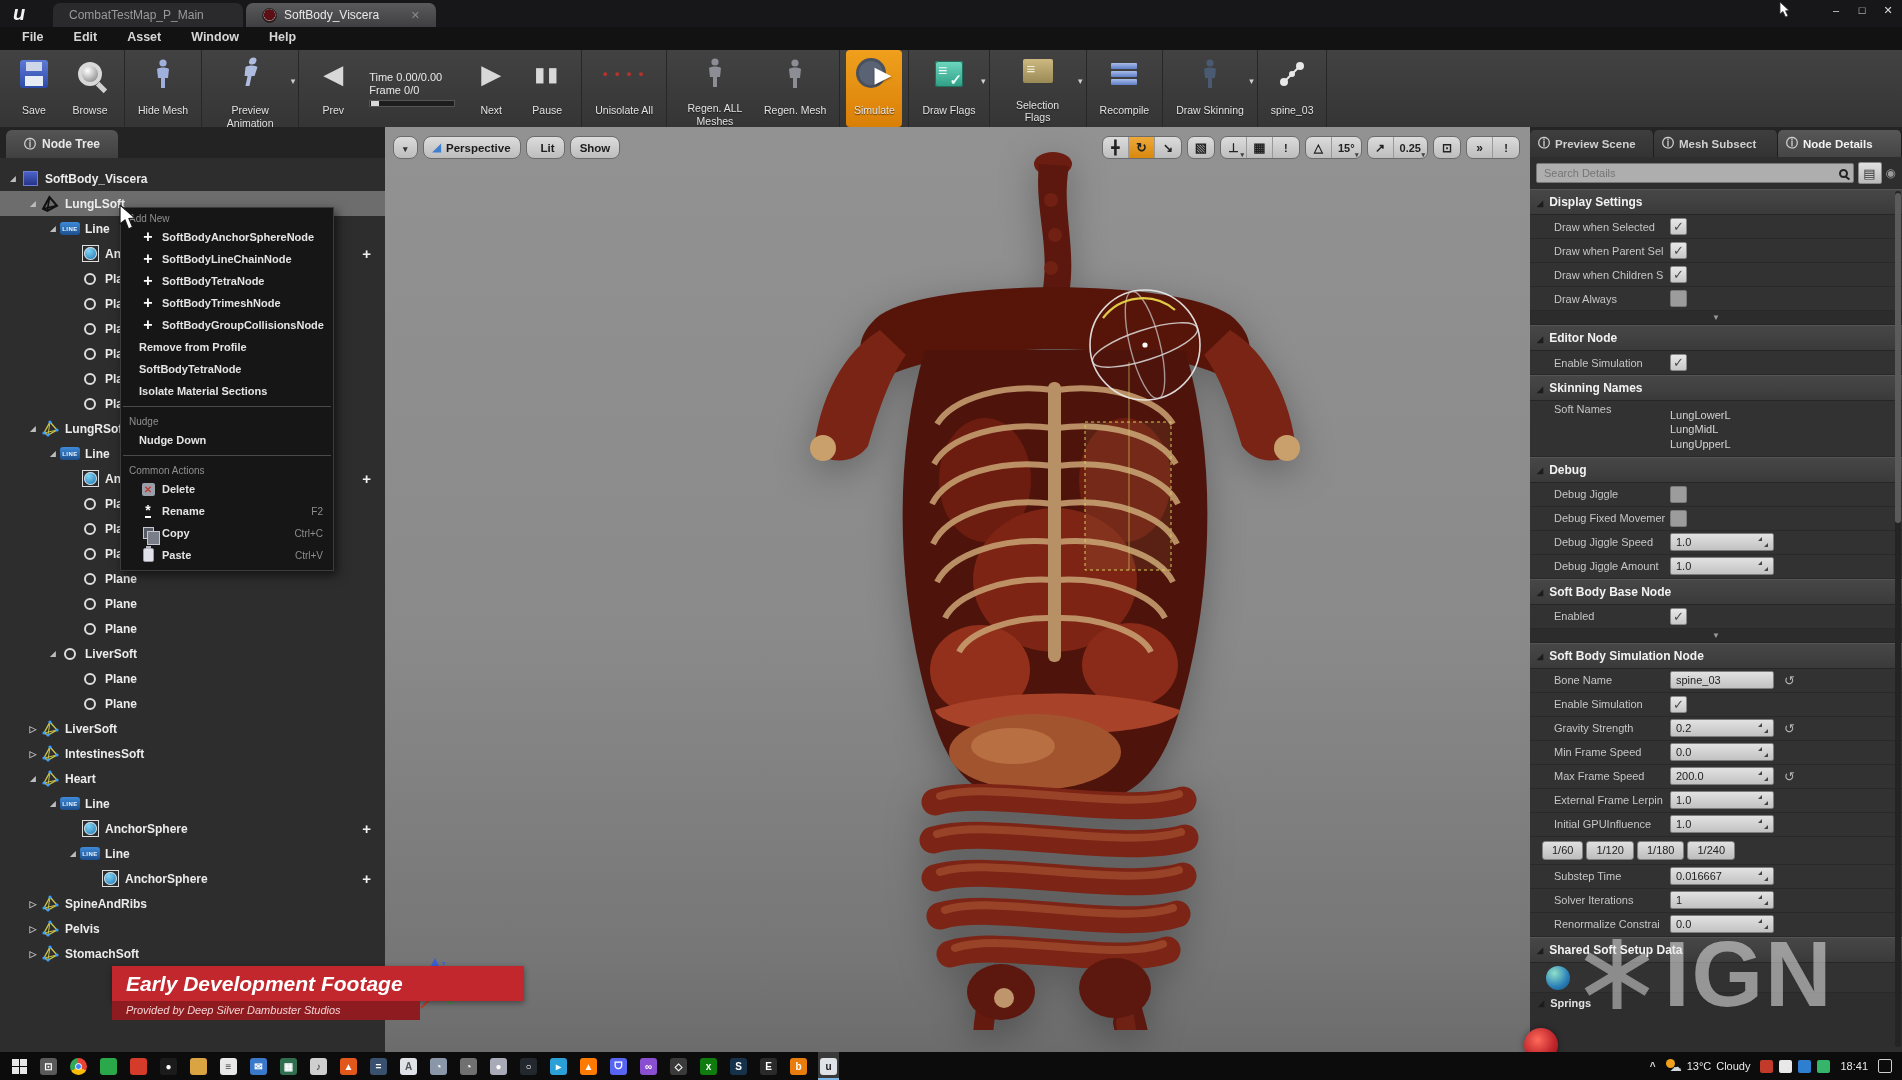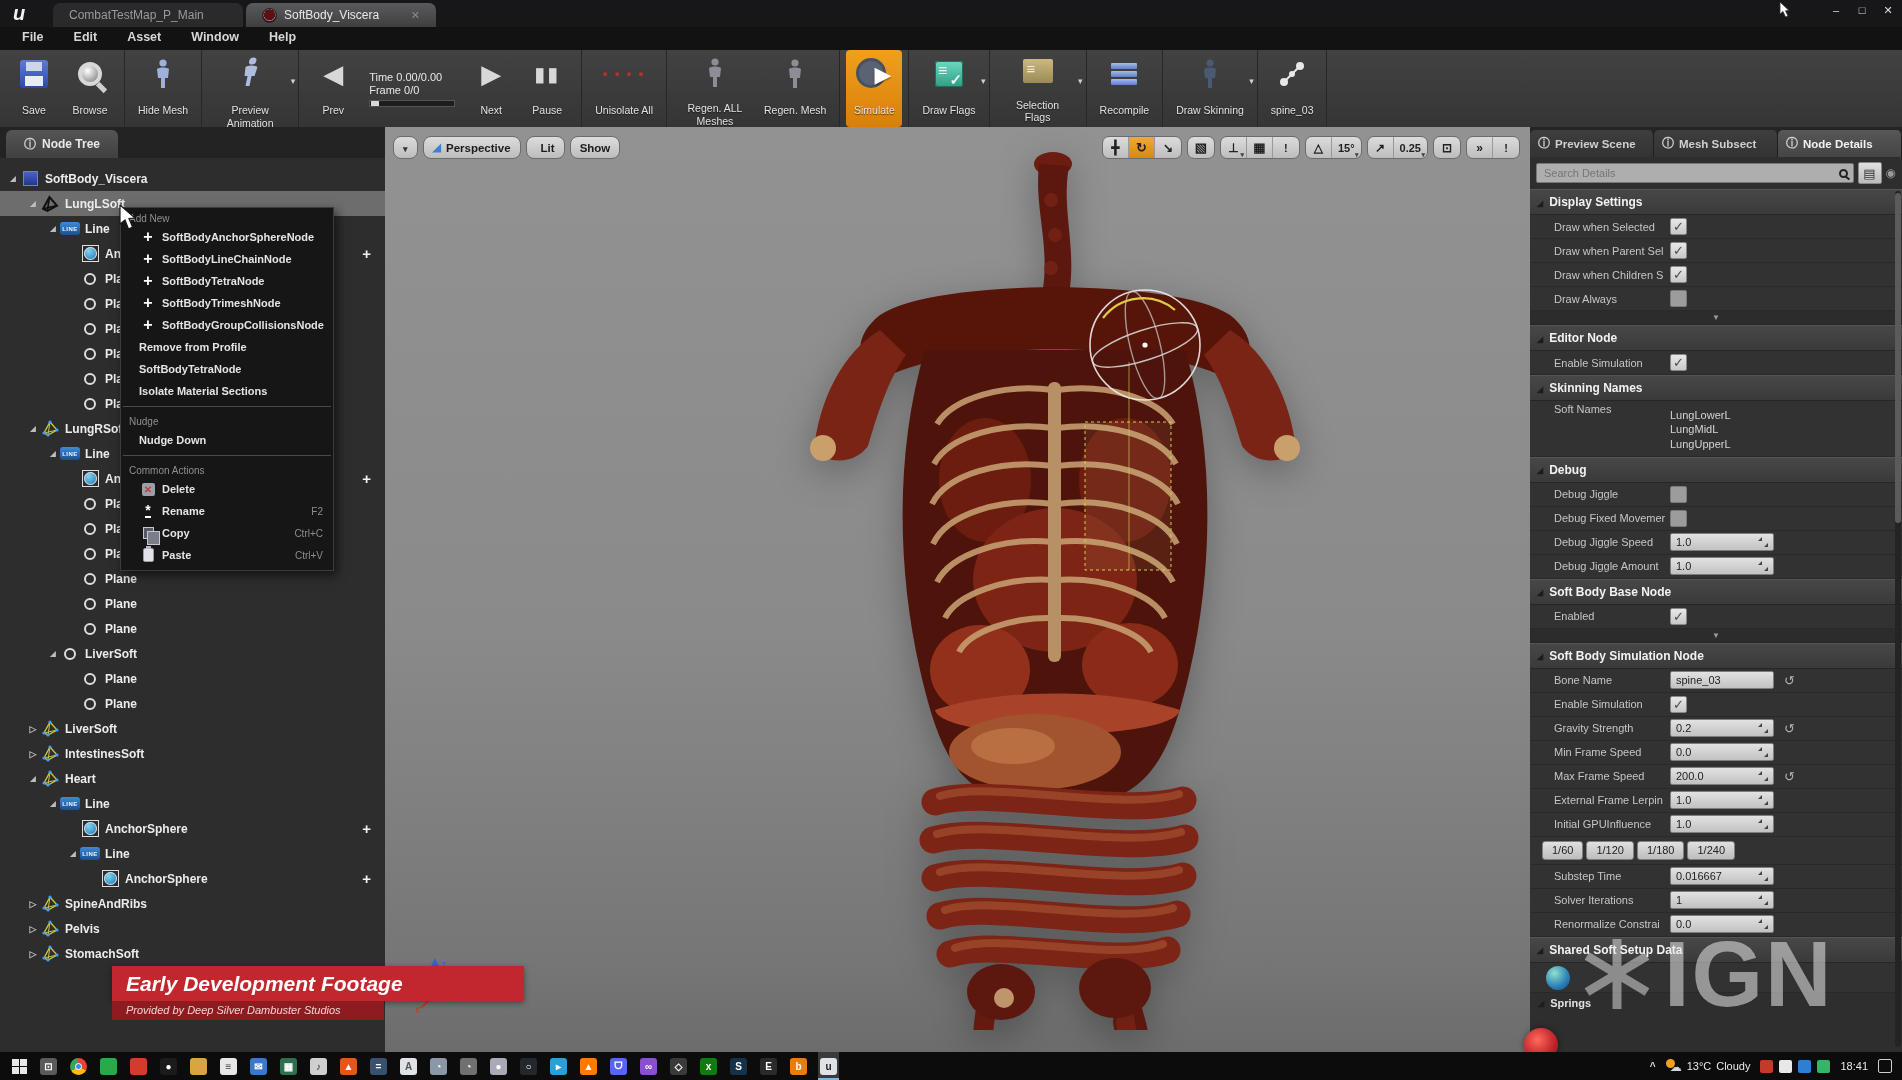--- a/index.html
+++ b/index.html
@@ -160,21 +160,21 @@
     border-radius:3px; font-size:11px; color:#222; display:flex; align-items:center; }
   .thumb-ball { width:24px; height:24px; border-radius:50%; background:radial-gradient(circle at 35% 30%, #8fe0c8, #2a7fb8 60%, #16507a); margin:3px 0 2px -8px; }
   .subheader { display:flex; align-items:center; gap:6px; color:#e2e2e2; font-size:11px; font-weight:bold; padding:4px 0 6px 8px; }
   .rp-scroll { position:absolute; right:1px; top:64px; width:6px; height:856px; background:#242424; border-radius:3px; }
   .rp-scroll i { position:absolute; left:0; top:2px; width:6px; height:330px; background:#5b5b5b; border-radius:3px; display:block; }
 
   
   .banner { position:absolute; left:91px; top:966px; z-index:50;padding-left:21px; }
   .banner .b1 { background:#c1272d; color:#fff; font-size:21px; font-weight:bold; font-style:italic;
     padding:6px 26px 5px 14px; width:412px; box-shadow:0 2px 6px rgba(0,0,0,.4); }
-  .banner .b2 { background:#8e1b20; color:#f3d2d3; font-size:11px; font-style:italic; padding:3px 10px 4px 14px; width:272px; }
+  .banner .b2 { background:#8e1b20; color:#f3d2d3; font-size:11px; font-style:italic; padding:3px 10px 4px 14px; width:308px; }
   .watermark { position:absolute; left:1580px; top:928px; z-index:45; display:flex; align-items:center; gap:10px; opacity:.55; }
   .wm-text { color:#e8e8e8; font-size:92px; font-weight:bold; letter-spacing:2px; line-height:1;
     text-shadow:0 0 2px rgba(0,0,0,.15); }
   .record-dot { position:absolute; left:1524px; top:1028px; width:34px; height:34px; border-radius:50%;
     background:radial-gradient(circle at 40% 35%, #ff6a5a, #c1272d 55%, #7d1014); z-index:60; box-shadow:0 0 6px rgba(0,0,0,.4); }
 
   
   .taskbar { position:absolute; left:0; top:1052px; width:1902px; height:28px; background:#0c0c0c; z-index:70;
     display:flex; align-items:center; }
   .tb-apps { display:flex; align-items:center; gap:9px; padding-left:10px; }

